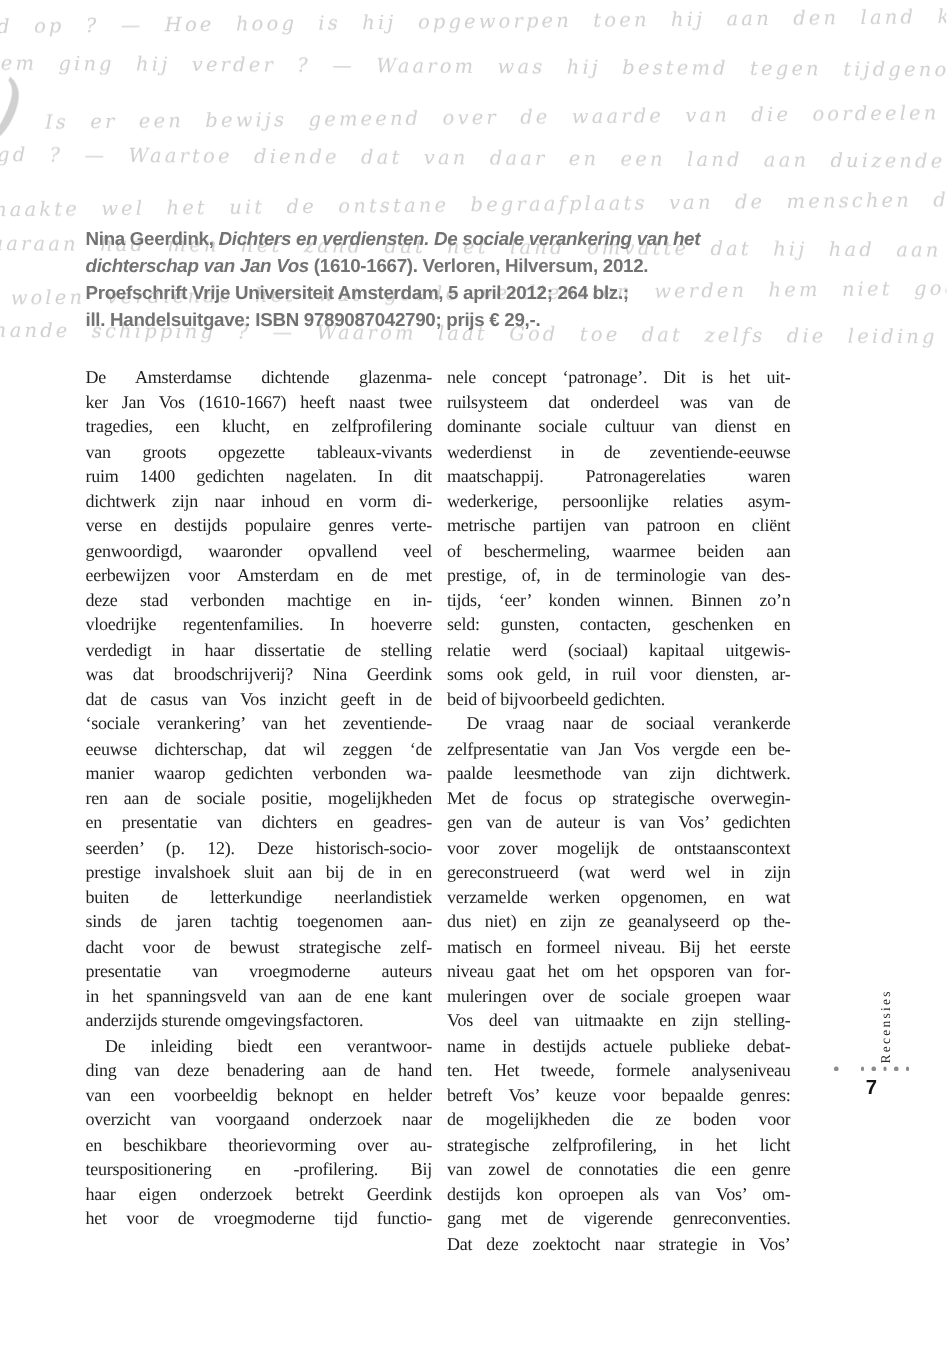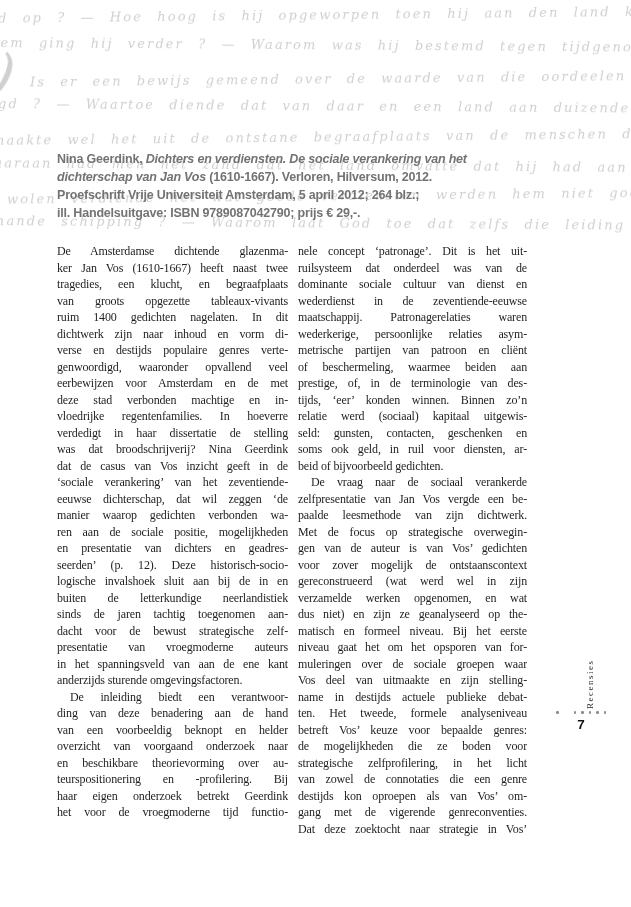--- a/index.html
+++ b/index.html
@@ -79,39 +79,39 @@
   <div class="citation">
     <div><span>Nina Geerdink, </span><span class="it">Dichters en verdiensten. De sociale verankering van het</span></div>
     <div><span class="it">dichterschap van Jan Vos </span><span>(1610-1667). Verloren, Hilversum, 2012.</span></div>
     <div>Proefschrift Vrije Universiteit Amsterdam, 5 april 2012; 264 blz.;</div>
     <div>ill. Handelsuitgave: ISBN 9789087042790; prijs € 29,-.</div>
   </div>
 
   <div class="col col-left">
       <div class="line">De Amsterdamse dichtende glazenma-</div>
       <div class="line">ker Jan Vos (1610-1667) heeft naast twee</div>
-      <div class="line">tragedies, een klucht, en begraafplaats</div>
+      <div class="line">tragedies, een klucht, en zelfprofilering</div>
       <div class="line">van groots opgezette tableaux-vivants</div>
       <div class="line">ruim 1400 gedichten nagelaten. In dit</div>
       <div class="line">dichtwerk zijn naar inhoud en vorm di-</div>
       <div class="line">verse en destijds populaire genres verte-</div>
       <div class="line">genwoordigd, waaronder opvallend veel</div>
       <div class="line">eerbewijzen voor Amsterdam en de met</div>
       <div class="line">deze stad verbonden machtige en in-</div>
       <div class="line">vloedrijke regentenfamilies. In hoeverre</div>
       <div class="line">verdedigt in haar dissertatie de stelling</div>
       <div class="line">was dat broodschrijverij? Nina Geerdink</div>
       <div class="line">dat de casus van Vos inzicht geeft in de</div>
       <div class="line">‘sociale verankering’ van het zeventiende-</div>
       <div class="line">eeuwse dichterschap, dat wil zeggen ‘de</div>
       <div class="line">manier waarop gedichten verbonden wa-</div>
       <div class="line">ren aan de sociale positie, mogelijkheden</div>
       <div class="line">en presentatie van dichters en geadres-</div>
       <div class="line">seerden’ (p. 12). Deze historisch-socio-</div>
-      <div class="line">logische invalshoek sluit aan bij de in en</div>
+      <div class="line">prestige invalshoek sluit aan bij de in en</div>
       <div class="line">buiten de letterkundige neerlandistiek</div>
       <div class="line">sinds de jaren tachtig toegenomen aan-</div>
       <div class="line">dacht voor de bewust strategische zelf-</div>
       <div class="line">presentatie van vroegmoderne auteurs</div>
       <div class="line">in het spanningsveld van aan de ene kant</div>
       <div class="line end">anderzijds sturende omgevingsfactoren.</div>
       <div class="line indent">De inleiding biedt een verantwoor-</div>
       <div class="line">ding van deze benadering aan de hand</div>
       <div class="line">van een voorbeeldig beknopt en helder</div>
       <div class="line">overzicht van voorgaand onderzoek naar</div>
@@ -125,22 +125,22 @@
       <div class="line">nele concept ‘patronage’. Dit is het uit-</div>
       <div class="line">ruilsysteem dat onderdeel was van de</div>
       <div class="line">dominante sociale cultuur van dienst en</div>
       <div class="line">wederdienst in de zeventiende-eeuwse</div>
       <div class="line">maatschappij. Patronagerelaties waren</div>
       <div class="line">wederkerige, persoonlijke relaties asym-</div>
       <div class="line">metrische partijen van patroon en cliënt</div>
       <div class="line">of beschermeling, waarmee beiden aan</div>
       <div class="line">prestige, of, in de terminologie van des-</div>
       <div class="line">tijds, ‘eer’ konden winnen. Binnen zo’n</div>
+      <div class="line">seld: gunsten, contacten, geschenken en</div>
       <div class="line">relatie werd (sociaal) kapitaal uitgewis-</div>
-      <div class="line">seld: gunsten, contacten, geschenken en</div>
       <div class="line">soms ook geld, in ruil voor diensten, ar-</div>
       <div class="line end">beid of bijvoorbeeld gedichten.</div>
       <div class="line indent">De vraag naar de sociaal verankerde</div>
       <div class="line">zelfpresentatie van Jan Vos vergde een be-</div>
       <div class="line">paalde leesmethode van zijn dichtwerk.</div>
       <div class="line">Met de focus op strategische overwegin-</div>
       <div class="line">gen van de auteur is van Vos’ gedichten</div>
       <div class="line">voor zover mogelijk de ontstaanscontext</div>
       <div class="line">gereconstrueerd (wat werd wel in zijn</div>
       <div class="line">verzamelde werken opgenomen, en wat</div>

